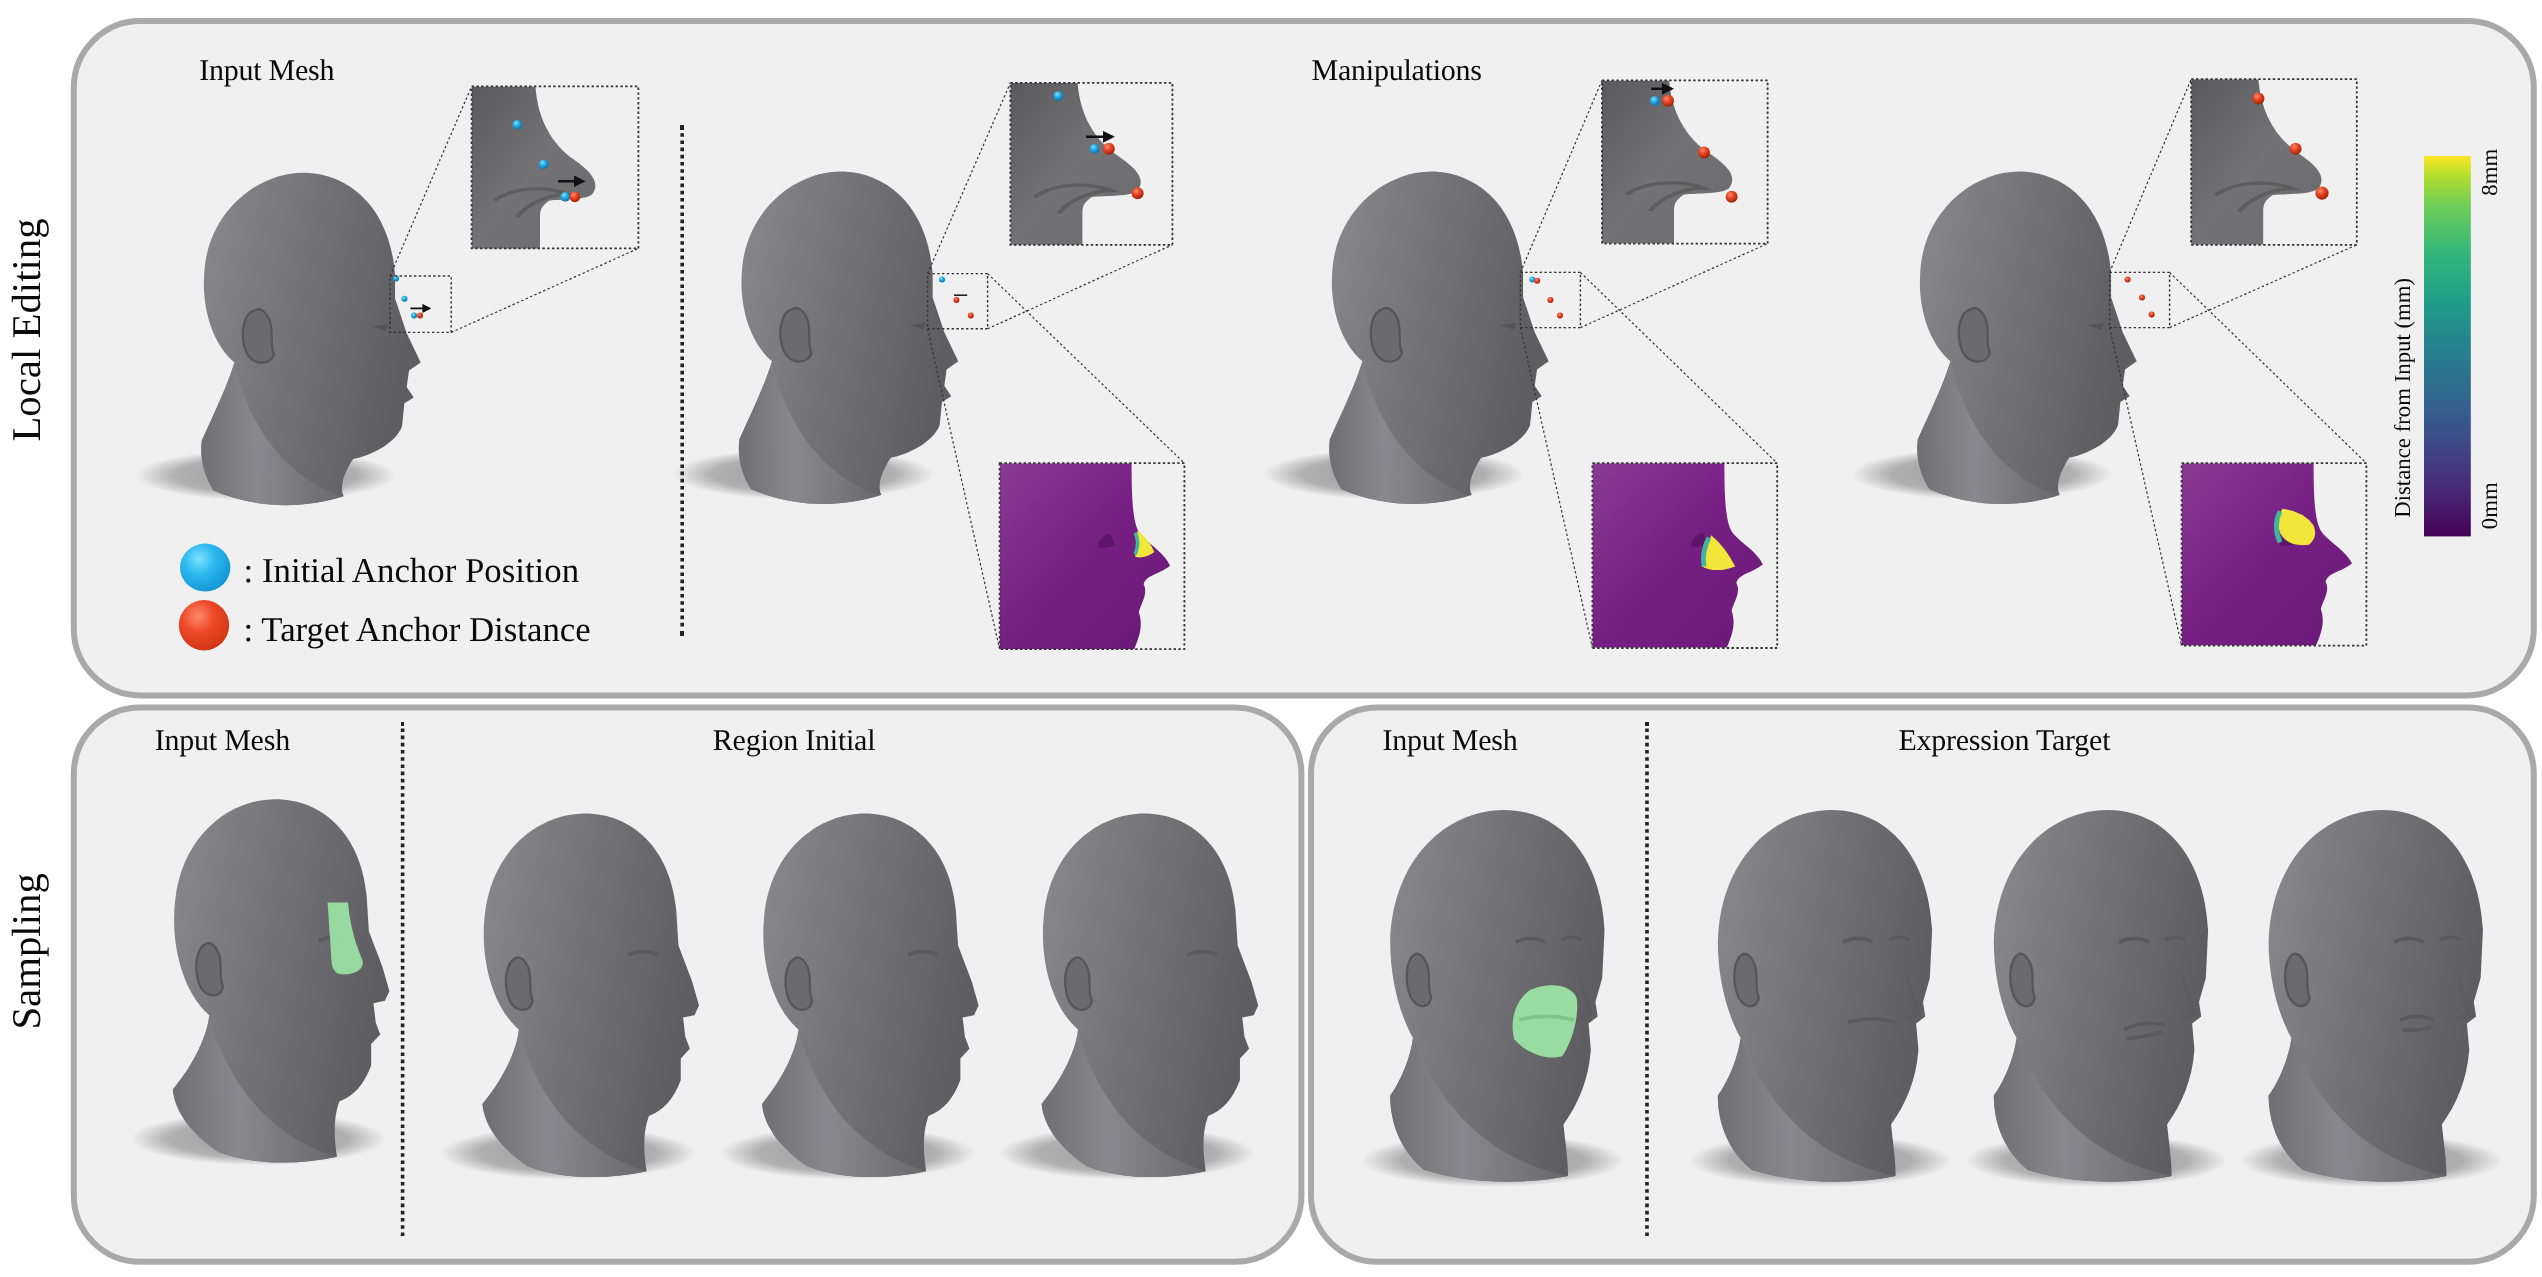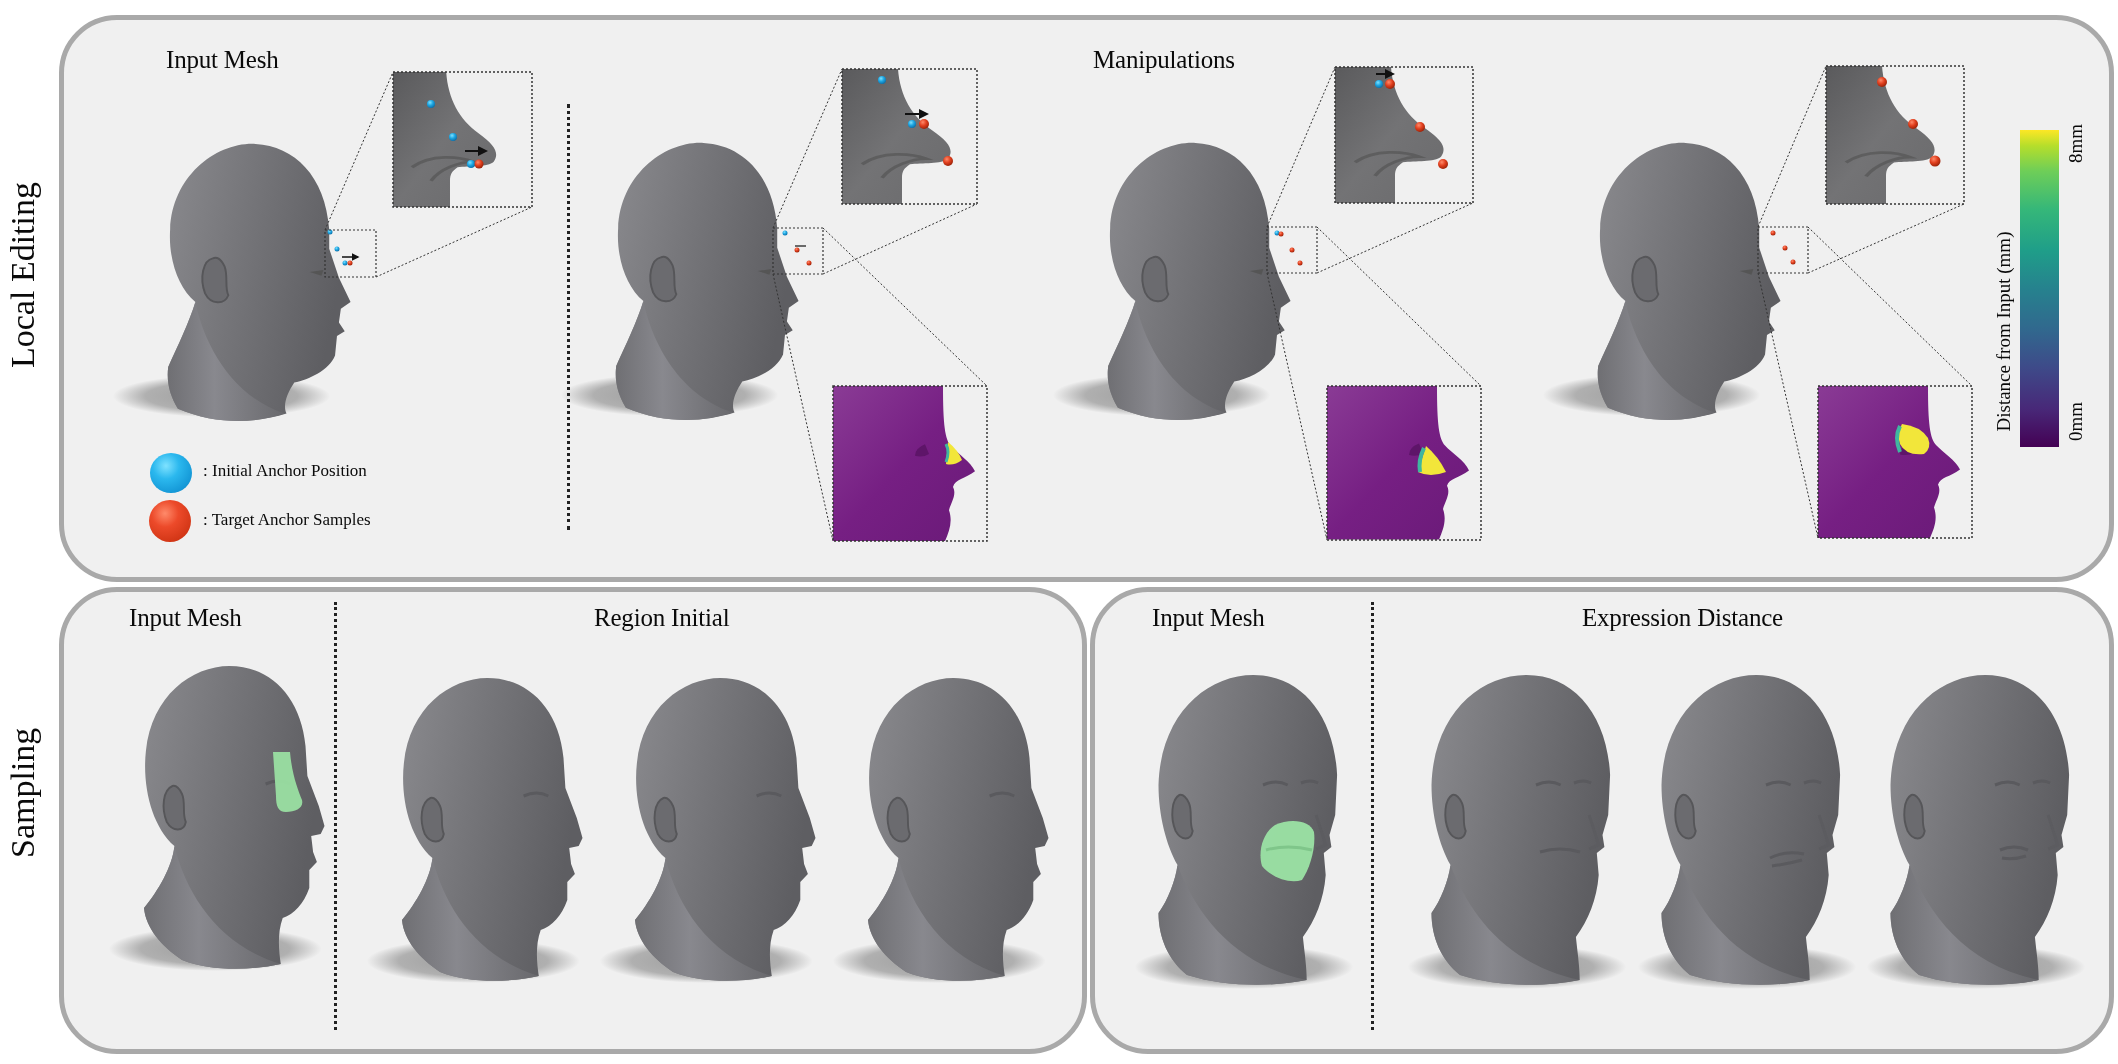--- a/index.html
+++ b/index.html
@@ -6,21 +6,21 @@
   body { width:2118px; height:1064px; position:relative; overflow:hidden;
          font-family:"Liberation Serif","DejaVu Serif",serif; color:#0a0a0a; }
   .panel { position:absolute; background:#f0f0f0; border:5px solid #a9a9a9; box-sizing:border-box; }
   #panel-local   { left:59px; top:15px;  width:2055px; height:567px; border-radius:58px; }
   #panel-region  { left:59px; top:587px; width:1028px; height:467px; border-radius:58px; }
   #panel-expr    { left:1090px; top:587px; width:1024px; height:467px; border-radius:58px; }
   .title { position:absolute; font-size:25px; line-height:1; white-space:nowrap; letter-spacing:-0.2px; }
   .side-label { position:absolute; font-size:34px; line-height:1; white-space:nowrap;
                 transform-origin:center center; transform:rotate(-90deg); }
   .vdiv { position:absolute; width:0; border-left:3px dotted #222; }
-  .legend-text { position:absolute; font-size:17px; white-space:nowrap; line-height:1; }
+  .legend-text { position:absolute; font-size:29px; white-space:nowrap; line-height:1; }
   .sphere { position:absolute; border-radius:50%; }
   .sphere.blue { background:radial-gradient(circle at 38% 32%, #7fe2ff 0%, #2bb8ee 35%, #1497d6 75%, #0d6fa8 100%); }
   .sphere.red  { background:radial-gradient(circle at 38% 32%, #ff8a6a 0%, #ec4a2a 35%, #d23616 75%, #9a2208 100%); }
   svg.layer { position:absolute; left:0; top:0; overflow:visible; }
   .colorbar { position:absolute; left:2020px; top:130px; width:39px; height:317px;
               background:linear-gradient(to top,#440154 0%,#482878 12%,#3e4a89 25%,#31688e 37%,#26828e 50%,#1f9e89 62%,#35b779 75%,#6ece58 87%,#b5de2b 95%,#fde725 100%); }
   .cb-label { position:absolute; font-size:19px; white-space:nowrap; line-height:1;
               transform-origin:center center; transform:rotate(-90deg); }
   .cb-tick { position:absolute; font-size:19px; white-space:nowrap; line-height:1;
              transform-origin:center center; transform:rotate(-90deg); }
@@ -313,27 +313,27 @@
       </g>
     <path d="M2000,850 q14,-6 28,0 M2002,858 q12,2 24,-2" stroke="#5a5a5e" stroke-width="3" fill="none"></path>
   </g>
 </svg>
 
 <div class="title" style="left:166px; top:47px;">Input Mesh</div>
 <div class="title" style="left:1093px; top:47px;">Manipulations</div>
 <div class="title" style="left:129px; top:605px;">Input Mesh</div>
 <div class="title" style="left:594px; top:605px;">Region Initial</div>
 <div class="title" style="left:1152px; top:605px;">Input Mesh</div>
-<div class="title" style="left:1582px; top:605px;">Expression Distance</div>
+<div class="title" style="left:1582px; top:605px;">Expression Target</div>
 
 <div class="vdiv" style="left:567px; top:104px; height:426px;"></div>
 <div class="vdiv" style="left:334px; top:602px; height:428px;"></div>
 <div class="vdiv" style="left:1371px; top:602px; height:428px;"></div>
 
 <div class="sphere blue" style="left:150px; top:453px; width:42px; height:40px;"></div>
 <div class="legend-text" style="left:203px; top:462px;">: Initial Anchor Position</div>
 <div class="sphere red" style="left:149px; top:500px; width:42px; height:42px;"></div>
-<div class="legend-text" style="left:203px; top:511px;">: Target Anchor Samples</div>
+<div class="legend-text" style="left:203px; top:511px;">: Target Anchor Distance</div>
 
 <div class="colorbar"></div>
 <div class="cb-label" style="left:1893px; top:322px; width:220px; text-align:center;">Distance from Input (mm)</div>
 <div class="cb-tick" style="left:2055px; top:134px; width:40px; text-align:center;">8mm</div>
 <div class="cb-tick" style="left:2055px; top:412px; width:40px; text-align:center;">0mm</div>
 
 </body></html>

